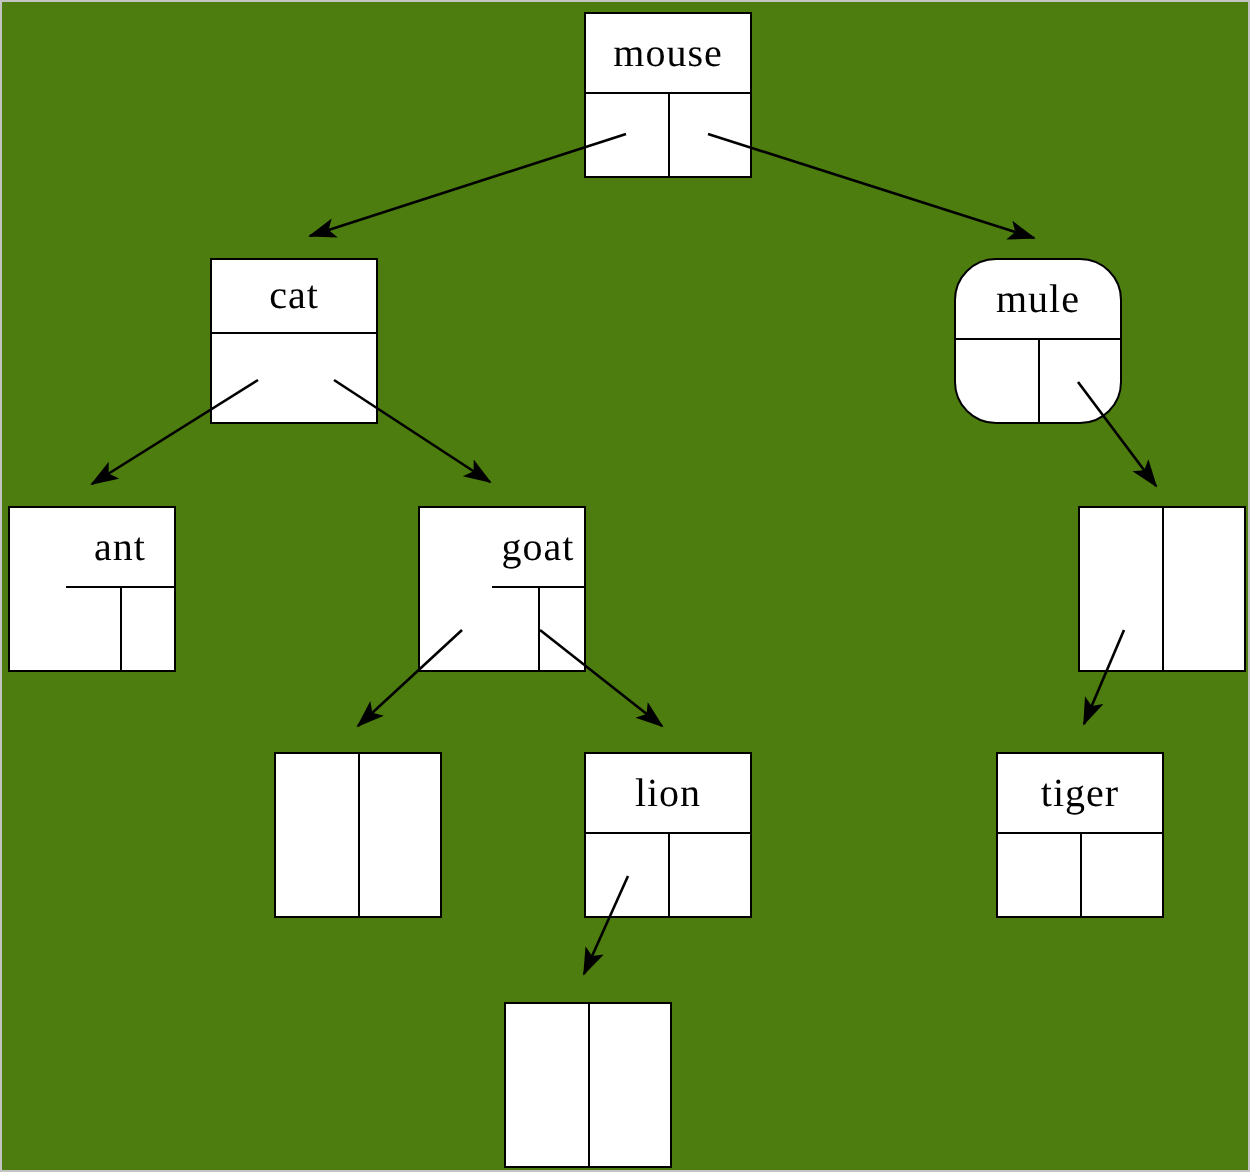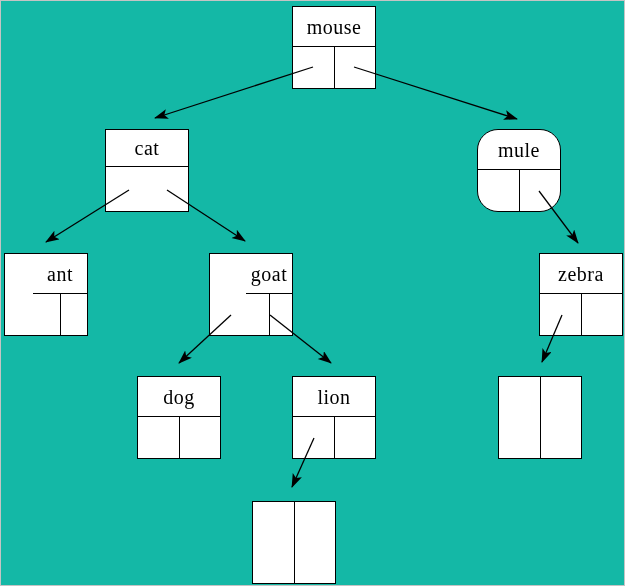--- a/index.html
+++ b/index.html
@@ -6,21 +6,21 @@
     margin: 0;
     padding: 0;
     background: #ffffff;
     font-family: "Liberation Serif", "DejaVu Serif", serif;
   }
   .frame {
     position: relative;
     width: 623px;
     height: 584px;
     border: 1px solid #c4c4c4;
-    background: #14b8a6;
+    background: #4d7c0f;
     overflow: hidden;
   }
   #edges {
     position: absolute;
     left: 0;
     top: 0;
     z-index: 2;
     pointer-events: none;
   }
   #nodes {
@@ -113,41 +113,40 @@
     </div>
   </div>
       <div class="node" style="left: 208px; top: 252px; width: 84px; height: 83px; padding-left: 36px;">
     <div class="node-label" style="height: 40px;">goat</div>
     <div class="node-cells">
       <div class="cell cell-left"></div>
       <div class="cell cell-right"></div>
     </div>
   </div>
       <div class="node" style="left: 538px; top: 252px; width: 84px; height: 83px;">
-    <div class="node-label" style="height: 40px;">zebra</div>
     <div class="node-cells">
       <div class="cell cell-left"></div>
       <div class="cell cell-right"></div>
     </div>
   </div>
       <div class="node" style="left: 136px; top: 375px; width: 84px; height: 83px;">
-    <div class="node-label" style="height: 40px;">dog</div>
     <div class="node-cells">
       <div class="cell cell-left"></div>
       <div class="cell cell-right"></div>
     </div>
   </div>
       <div class="node" style="left: 291px; top: 375px; width: 84px; height: 83px;">
     <div class="node-label" style="height: 40px;">lion</div>
     <div class="node-cells">
       <div class="cell cell-left"></div>
       <div class="cell cell-right"></div>
     </div>
   </div>
       <div class="node" style="left: 497px; top: 375px; width: 84px; height: 83px;">
+    <div class="node-label" style="height: 40px;">tiger</div>
     <div class="node-cells">
       <div class="cell cell-left"></div>
       <div class="cell cell-right"></div>
     </div>
   </div>
       <div class="node" style="left: 251px; top: 500px; width: 84px; height: 83px;">
     <div class="node-cells">
       <div class="cell cell-left"></div>
       <div class="cell cell-right"></div>
     </div>

